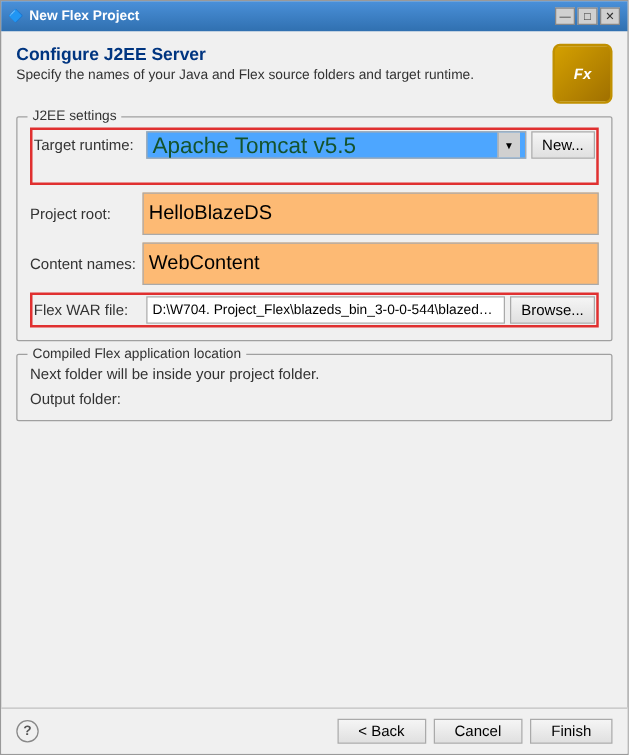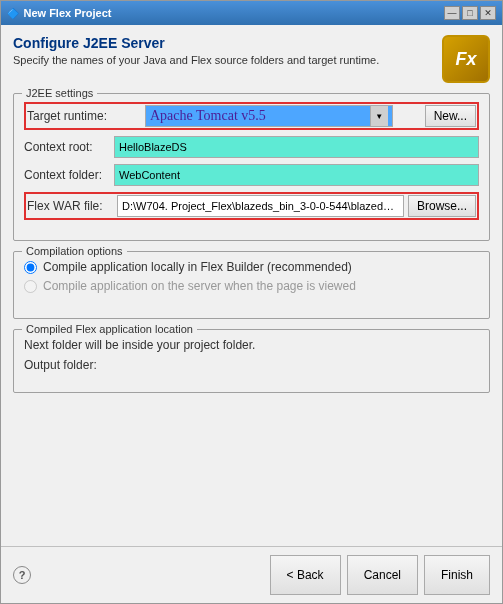--- a/index.html
+++ b/index.html
@@ -85,30 +85,30 @@
     .fx-icon {
       width: 48px;
       height: 48px;
       background: linear-gradient(135deg, #d4a000, #a07000);
       border: 2px solid #c09000;
       border-radius: 6px;
       display: flex;
       align-items: center;
       justify-content: center;
       color: white;
-      font-size: 18px;
+      font-size: 12px;
       font-weight: bold;
       font-style: italic;
       flex-shrink: 0;
     }
     .group-box {
       border: 1px solid #a0a0a0;
       border-radius: 2px;
       margin-bottom: 10px;
-      padding: 8px 10px 20px 10px;
+      padding: 8px 10px 10px 10px;
       position: relative;
     }
     .group-label {
       position: absolute;
       top: -7px;
       left: 8px;
       background: #f0f0f0;
       padding: 0 4px;
       font-size: 11px;
       color: #333;
@@ -123,25 +123,25 @@
       margin-bottom: 0;
     }
     .form-label {
       font-size: 12px;
       color: #333;
       white-space: nowrap;
       min-width: 90px;
     }
     .form-input {
       flex: 1;
-      height: 22px;
+      height: 34px;
       border: 1px solid #aaa;
-      background: #5eead4;
+      background: #fdba74;
       padding: 1px 4px;
-      font-size: 11px;
+      font-size: 16px;
       font-family: inherit;
     }
     .select-wrapper {
       flex: 1;
       position: relative;
       display: flex;
       align-items: center;
     }
     .button-sm {
       height: 22px;
@@ -208,21 +208,21 @@
       font-size: 11px;
       font-weight: bold;
       color: #555;
       cursor: pointer;
     }
     .nav-buttons {
       display: flex;
       gap: 6px;
     }
     .nav-btn {
-      height: 40px;
+      height: 20px;
       padding: 0 16px;
       background: linear-gradient(to bottom, #f5f5f5, #e0e0e0);
       border: 1px solid #aaa;
       font-size: 12px;
       font-family: inherit;
       cursor: pointer;
     }
   </style>
 </head>
 <body>
@@ -250,64 +250,53 @@
       </div>
       <div class="fx-icon">
         <span>Fx</span>
       </div>
     </div>
 
     <div class="group-box">
       <span class="group-label">J2EE settings</span>
 
       <div style="border: 2px solid #e03030; margin-bottom: 6px; padding: 1px;">
-        <div class="form-row" style="margin-bottom:0;gap:28px;">
+        <div class="form-row" style="margin-bottom:18px;">
           <span class="form-label">Target runtime:</span>
           <div class="select-wrapper">
             <div style="flex:1; height:22px; background:#4da6ff; border:1px solid #aaa; display:flex; align-items:center; padding:0 4px;">
-              <span style="color:#4c1d95; font-size:14px; flex:1;font-family:Liberation Serif, serif;">Apache Tomcat v5.5</span>
+              <span style="color:#14532d; font-size:18px; flex:1;">Apache Tomcat v5.5</span>
               <div style="width:18px; height:20px; background:#d0d0d0; border-left:1px solid #aaa; display:flex; align-items:center; justify-content:center; font-size:8px; flex-shrink:0;">▼</div>
             </div>
           </div>
           <button class="button-sm">New...</button>
         </div>
       </div>
 
       <div class="form-row">
-        <span class="form-label">Context root:</span>
+        <span class="form-label">Project root:</span>
         <input class="form-input" type="text" value="HelloBlazeDS" style="">
       </div>
 
       <div class="form-row">
-        <span class="form-label">Context folder:</span>
+        <span class="form-label">Content names:</span>
         <input class="form-input" type="text" value="WebContent" style="">
       </div>
 
       <div style="border: 2px solid #e03030; margin-bottom: 0; padding: 1px;">
         <div class="form-row" style="margin-bottom:0;">
           <span class="form-label">Flex WAR file:</span>
           <div class="war-file-wrapper">
             <span class="war-file-text">D:\W704. Project_Flex\blazeds_bin_3-0-0-544\blazeds.war</span>
           </div>
           <button class="button-sm">Browse...</button>
         </div>
       </div>
     </div>
 
-    <div class="group-box">
-      <span class="group-label">Compilation options</span>
-      <div class="radio-row">
-        <input type="radio" name="compile-option" checked="" style="">
-        <span class="radio-label">Compile application locally in Flex Builder (recommended)</span>
-      </div>
-      <div class="radio-row">
-        <input type="radio" name="compile-option" disabled="" style="">
-        <span class="radio-label disabled">Compile application on the server when the page is viewed</span>
-      </div>
-    </div>
 
     <div class="group-box">
       <span class="group-label">Compiled Flex application location</span>
       <div style="margin-bottom: 6px; font-size:12px; color:#333;">Next folder will be inside your project folder.</div>
       <div class="form-row">
         <span class="form-label">Output folder:</span>
       </div>
     </div>
   </div>
 

